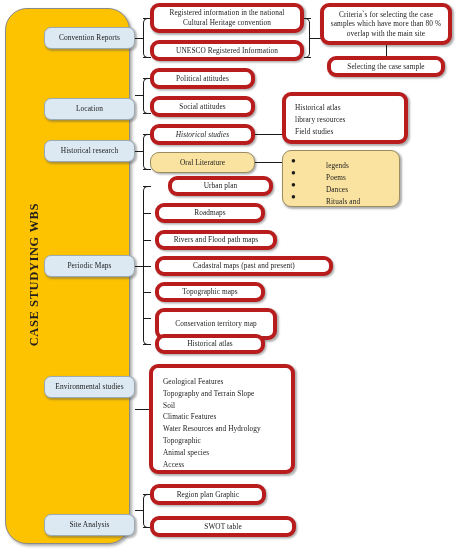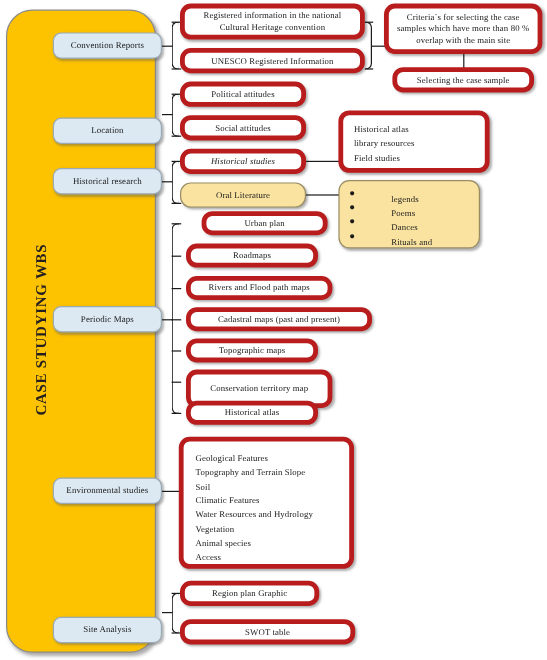--- a/index.html
+++ b/index.html
@@ -153,21 +153,21 @@
 
   <div class="root-panel"></div>
   <div class="root-title">
     <span>CASE STUDYING WBS</span>
   </div>
 
   <div class="node lvl1" style="top:27px;">Convention Reports</div>
   <div class="node lvl1" style="top:84px;margin-top:14px;">Location</div>
   <div class="node lvl1" style="top:140px;">Historical research</div>
   <div class="node lvl1" style="top:255px;">Periodic Maps</div>
-  <div class="node lvl1" style="top:398px;">Environmental studies</div>
+  <div class="node lvl1" style="top:376px;">Environmental studies</div>
   <div class="node lvl1" style="top:514px;">Site Analysis</div>
 
   <div class="ln h" style="left:135px; top:38px; width:9px;"></div>
   <div class="bracket" style="left:143px; top:18px; height:40px;"></div>
   <div class="ln h" style="left:143px; top:18px; width:8px;"></div>
   <div class="ln h" style="left:143px; top:57px; width:8px;"></div>
 
   <div class="node" style="left:150px; top:3px;  width:154px; height:30px;">Registered information in the national Cultural Heritage convention</div>
   <div class="node" style="left:150px; top:40px; width:154px; height:21px;">UNESCO Registered Information</div>
 
@@ -229,33 +229,33 @@
   <div class="ln h" style="left:143px; top:213px; width:8px;"></div>
   <div class="ln h" style="left:143px; top:240px; width:8px;"></div>
   <div class="ln h" style="left:143px; top:266px; width:8px;"></div>
   <div class="ln h" style="left:143px; top:292px; width:8px;"></div>
   <div class="ln h" style="left:143px; top:318px; width:8px;"></div>
   <div class="ln h" style="left:143px; top:344px; width:8px;"></div>
 
   <div class="node" style="left:168px; top:176px; width:105px; height:20px;">Urban plan</div>
   <div class="node" style="left:155px; top:203px; width:110px; height:20px;">Roadmaps</div>
   <div class="node" style="left:155px; top:230px; width:122px; height:20px;">Rivers and Flood path maps</div>
-  <div class="node" style="left:155px; top:256px; width:155px; height:20px;">Cadastral maps (past and present)</div>
+  <div class="node" style="left:155px; top:256px; width:178px; height:20px;">Cadastral maps (past and present)</div>
   <div class="node" style="left:155px; top:282px; width:110px; height:20px;">Topographic maps</div>
   <div class="node" style="left:155px; top:308px; width:122px; height:32px;">Conservation territory map</div>
   <div class="node" style="left:155px; top:334px; width:110px; height:20px;">Historical atlas</div>
 
   <div class="ln h" style="left:135px; top:409px; width:15px;"></div>
   <div class="node left-align textlist" style="left:149px; top:364px; width:146px; height:110px; padding-left:10px; padding-top:8px;">
     <div>Geological Features</div>
     <div>Topography and Terrain Slope</div>
     <div>Soil</div>
     <div>Climatic Features</div>
     <div>Water Resources and Hydrology</div>
-    <div>Vegetation</div>
+    <div>Topographic</div>
     <div>Animal species</div>
     <div>Access</div>
   </div>
 
   <div class="ln h" style="left:135px; top:510px; width:9px;"></div>
   <div class="bracket" style="left:143px; top:494px; height:34px;"></div>
   <div class="ln h" style="left:143px; top:494px; width:8px;"></div>
   <div class="ln h" style="left:143px; top:527px; width:8px;"></div>
 
   <div class="node" style="left:150px; top:484px; width:116px; height:21px;">Region plan Graphic</div>

